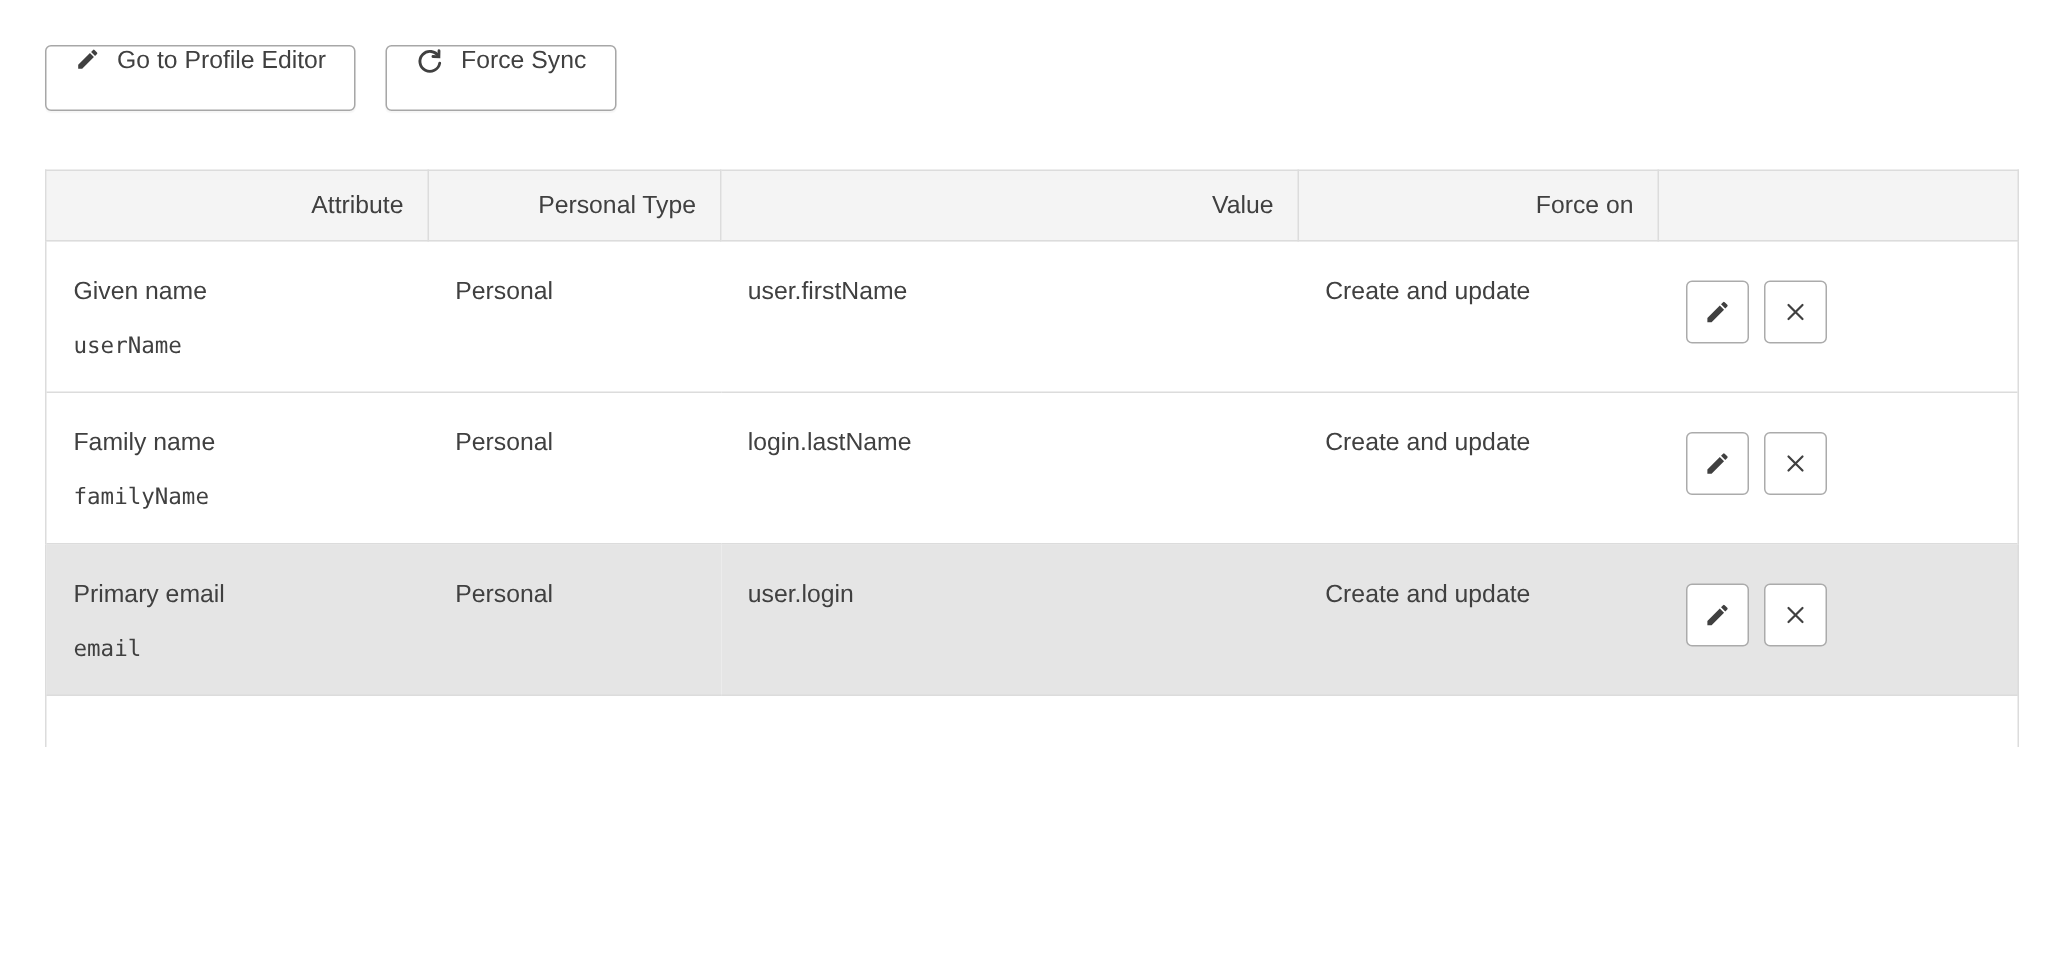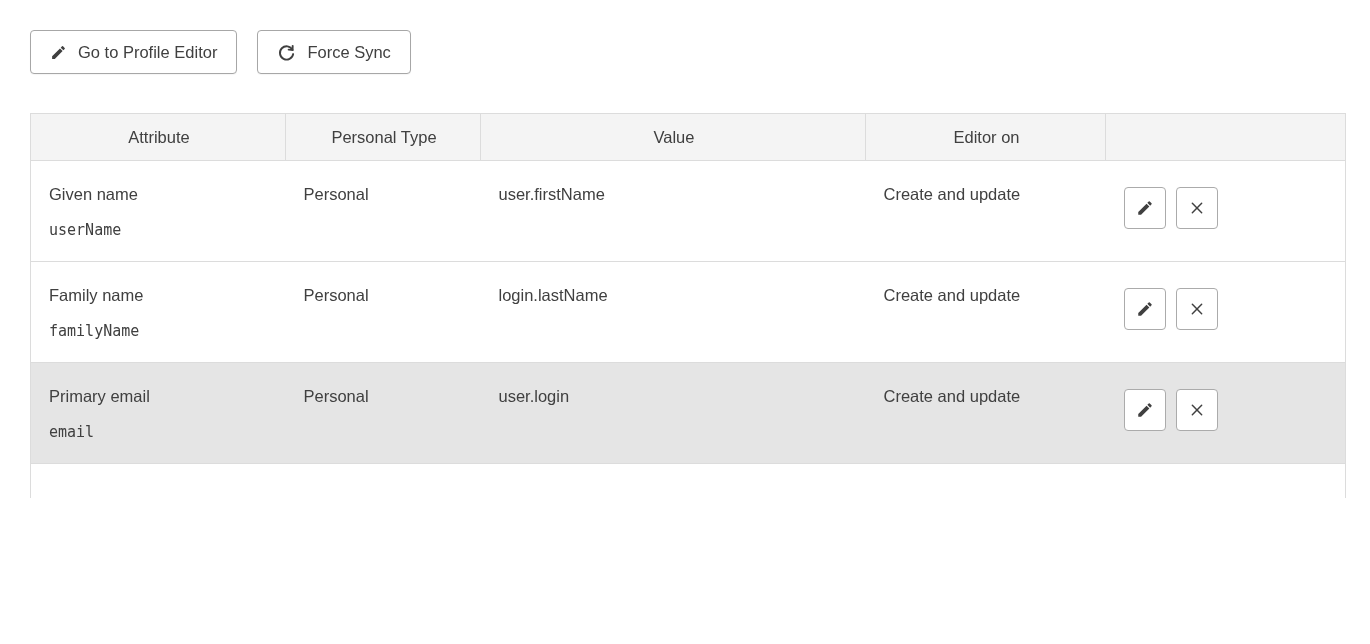--- a/index.html
+++ b/index.html
@@ -18,21 +18,20 @@
   }
 
   
   .toolbar {
     display: flex;
     gap: 20px;
     margin-bottom: 39px;
   }
   .btn {
     display: inline-flex;
-    align-items: center;
     gap: 11px;
     height: 44px;
     padding: 0 19px;
     background: #ffffff;
     border: 1px solid #a7a7a7;
     border-radius: 4px;
     font-size: 16.5px;
     color: #404040;
     cursor: pointer;
     box-shadow: 0 1px 1px rgba(0,0,0,0.04);
@@ -49,21 +48,21 @@
   }
   table.attr-table col.c1 { width: 255px; }
   table.attr-table col.c2 { width: 195px; }
   table.attr-table col.c3 { width: 385px; }
   table.attr-table col.c4 { width: 240px; }
   table.attr-table col.c5 { width: 240px; }
 
   .attr-table thead th {
     background: #f4f4f4;
     border: 1px solid #dcdcdc;
-    text-align: center;
+    text-align: right;
     font-weight: normal;
     color: #404040;
     padding: 14px 16px 13px 18px;
     font-size: 16.5px;
   }
   .attr-table tbody td {
     border-top: 1px solid #dcdcdc;
     vertical-align: top;
     padding: 24px 16px 22px 18px;
   }
@@ -138,21 +137,21 @@
         <col class="c2">
         <col class="c3">
         <col class="c4">
         <col class="c5">
     </colgroup>
     <thead>
       <tr>
         <th>Attribute</th>
         <th>Personal Type</th>
         <th>Value</th>
-        <th>Editor on</th>
+        <th>Force on</th>
         <th></th>
       </tr>
     </thead>
     <tbody>
 
 
       <tr>
         <td>
           <span class="attr-label">Given name</span>
           <span class="attr-name">userName</span>

